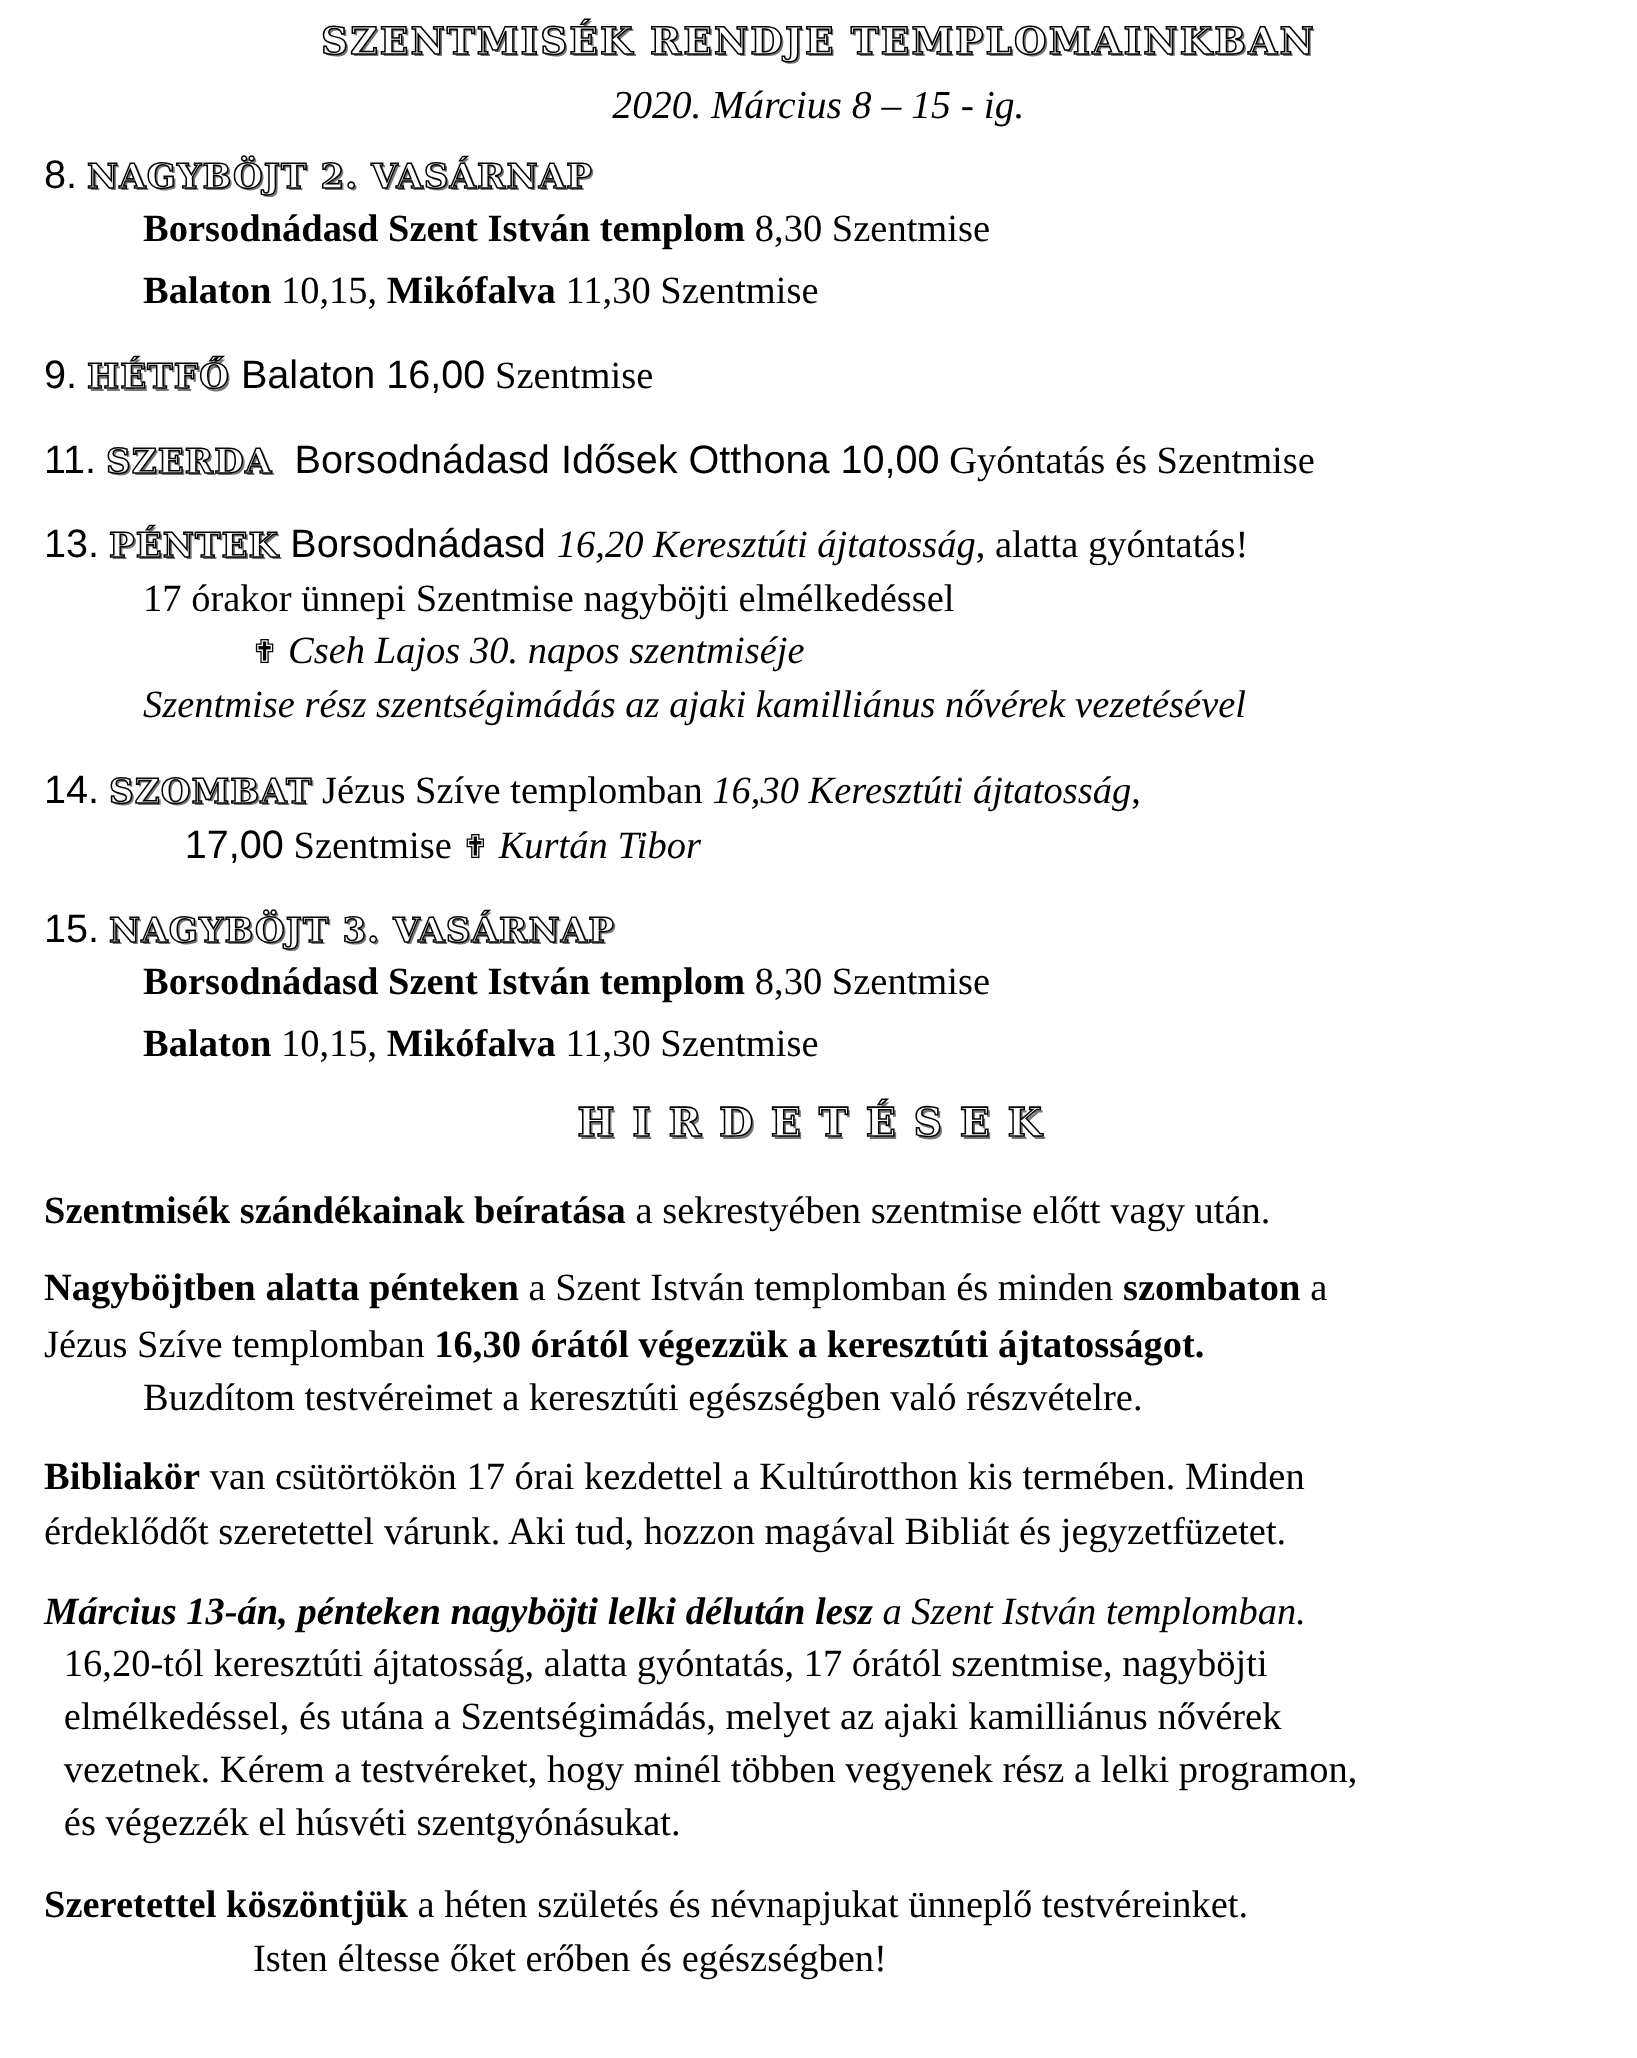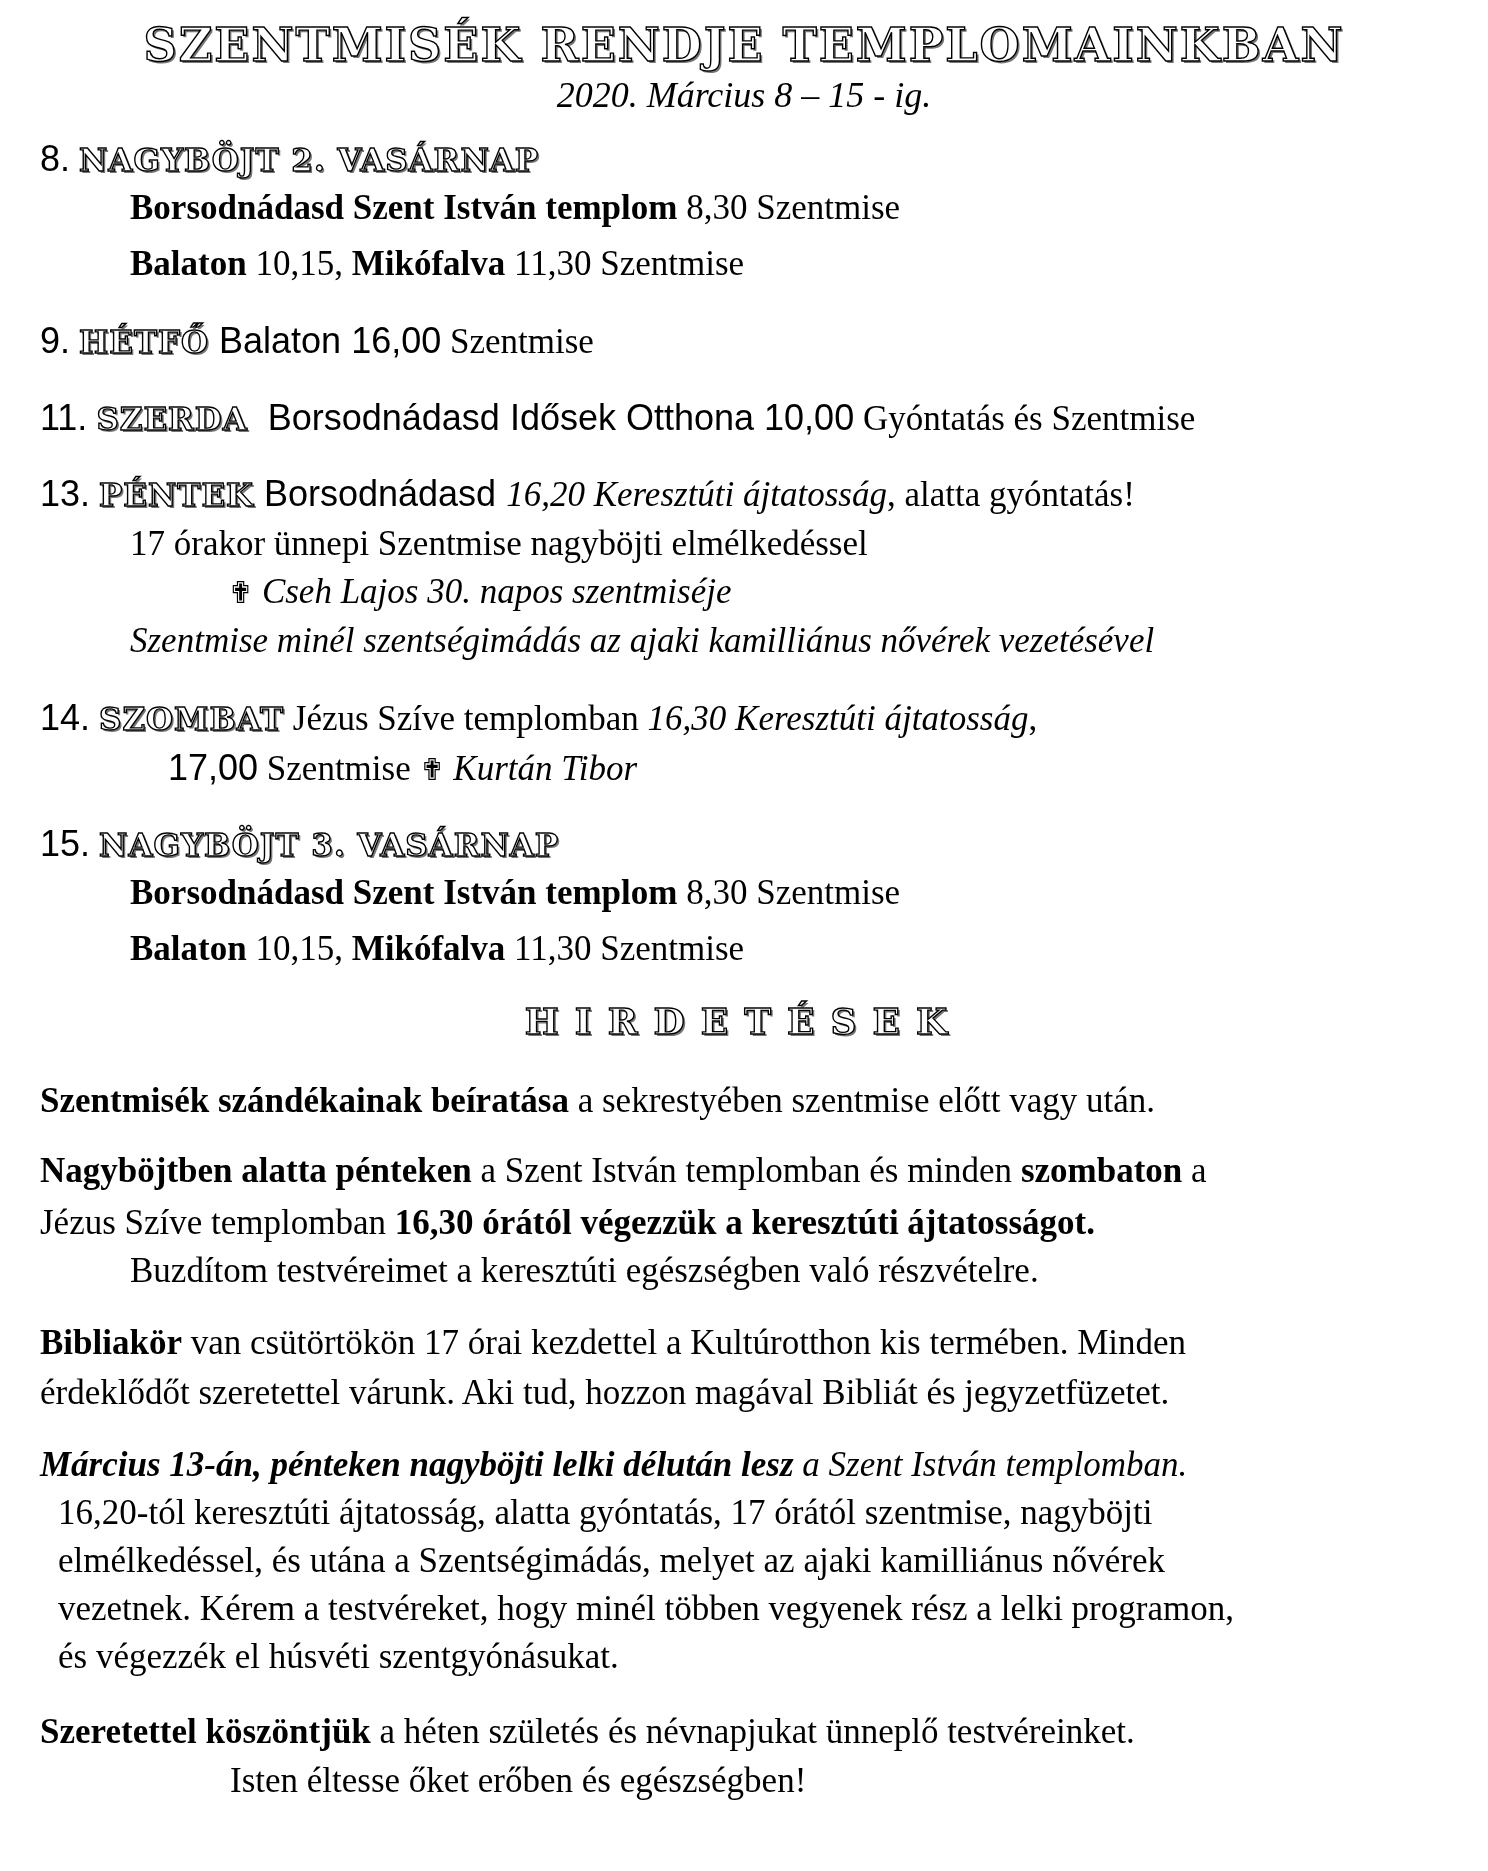--- a/index.html
+++ b/index.html
@@ -11,21 +11,21 @@
     font-family: "DejaVu Serif", serif;
     font-weight: bold;
     text-transform: uppercase;
     color: #fff;
     -webkit-text-stroke: 1.4px #000;
     text-shadow: 2px 2px 0 #777;
     letter-spacing: 1px;
   }
   .title {
     left: 0; width: 1488px; text-align: center; top: 18px;
-    font-size: 46px; letter-spacing: 2px;
+    font-size: 34px; letter-spacing: 2px;
   }
   .date {
     left: 0; width: 1488px; text-align: center; top: 74px;
     font-size: 36px; font-style: italic;
   }
   .day { font-size: 36px; }
   .day .num { font-family: "Liberation Sans", sans-serif; }
   .day .dname { font-size: 31px; }
   .line { font-size: 35px; }
   .b { font-weight: bold; }
@@ -64,21 +64,21 @@
 </div>
 
 <div class="abs day" style="left:40px; top:473px;">
   <span class="num">13.</span>
   <span class="deco dname">Péntek</span><span class="sans" style="white-space:pre"> Borsodnádasd </span><span class="serif i" style="font-size:35px">16,20 Keresztúti ájtatosság</span><span class="serif" style="font-size:35px">, alatta gyóntatás!</span>
 </div>
 <div class="abs serif line" style="left:130px; top:524px;">17 órakor ünnepi Szentmise nagyböjti elmélkedéssel</div>
 <div class="abs serif line i" style="left:228px; top:572px;">
   <span class="cross">✟</span><span> Cseh Lajos 30. napos szentmiséje</span>
 </div>
-<div class="abs serif line i" style="left:130px; top:621px;">Szentmise minél szentségimádás az ajaki kamilliánus nővérek vezetésével</div>
+<div class="abs serif line i" style="left:130px; top:621px;">Szentmise rész szentségimádás az ajaki kamilliánus nővérek vezetésével</div>
 
 <div class="abs day" style="left:40px; top:697px;">
   <span class="num">14.</span>
   <span class="deco dname">Szombat</span><span class="serif" style="font-size:35px;white-space:pre"> Jézus Szíve templomban </span><span class="serif i" style="font-size:35px">16,30 Keresztúti ájtatosság</span><span class="serif" style="font-size:35px">,</span>
 </div>
 <div class="abs line" style="left:168px; top:747px;">
   <span class="sans" style="font-size:36px">17,00</span><span class="serif" style="white-space:pre"> Szentmise </span><span class="cross">✟</span><span class="serif i"> Kurtán Tibor</span>
 </div>
 
 <div class="abs day" style="left:40px; top:823px;">

